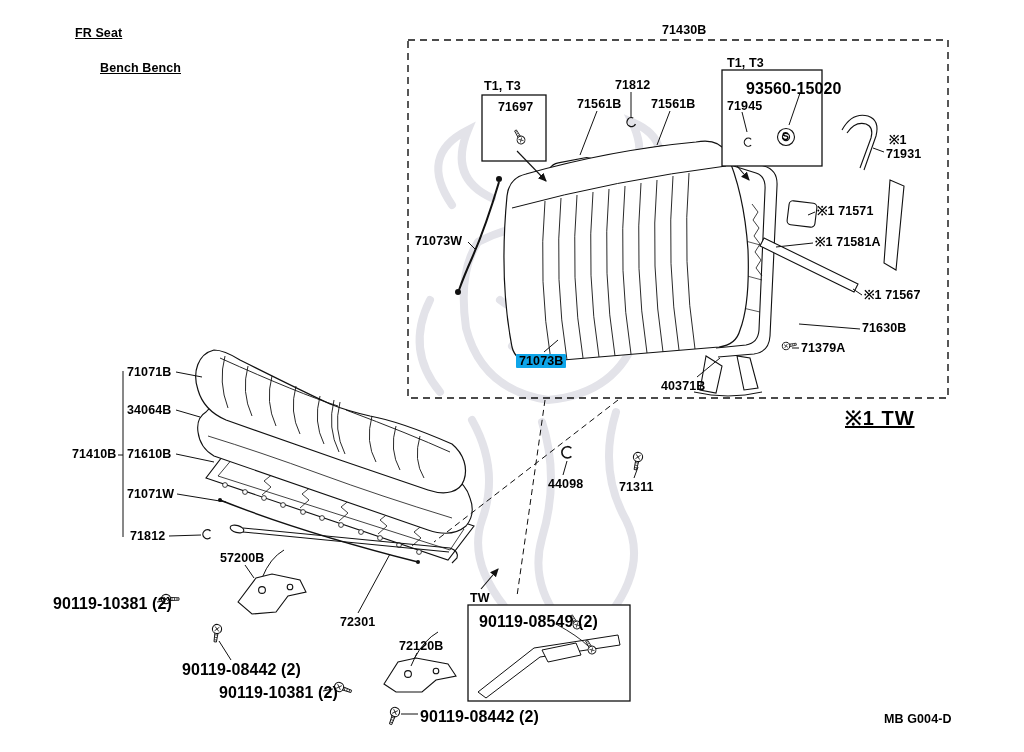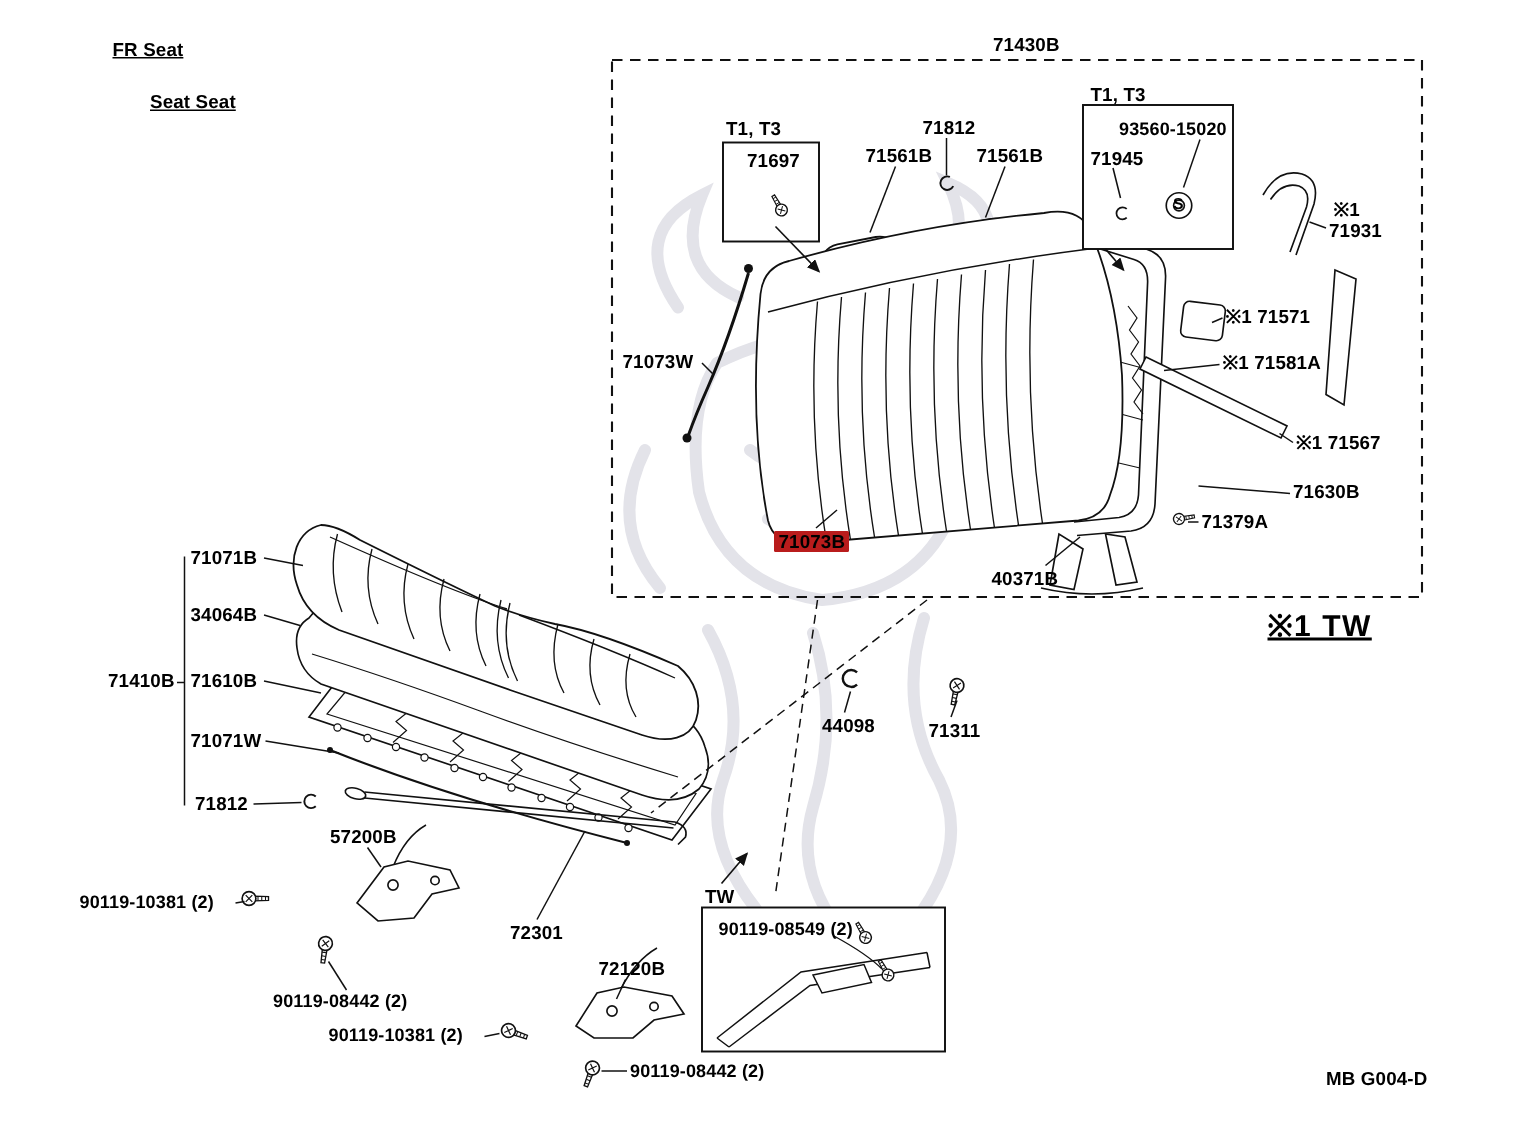--- a/index.html
+++ b/index.html
@@ -1,22 +1,22 @@
 <!DOCTYPE html>
 <html><head>
 <meta charset="utf-8">
 <style>
   html,body{margin:0;padding:0}
   body{width:1024px;height:752px;position:relative;background:#ffffff;font-family:"Liberation Sans",sans-serif;overflow:hidden}
   #canvas{position:absolute;left:0;top:0;width:944px;height:752px}
   svg.art{position:absolute;left:0;top:0;display:block}
   .lbl{position:absolute;font-size:12.5px;font-weight:bold;color:#000;white-space:nowrap;line-height:1.15;letter-spacing:.1px}
-  .small{font-size:12px}
+  .small{font-size:16px}
   .u{text-decoration:underline}
-  .hl{background:#b91c1c;padding:0 3px;border-radius:1px}
+  .hl{background:#0ea5e9;padding:0 3px;border-radius:1px}
   .note{font-size:20px;text-decoration:underline;letter-spacing:1px}
   .smark{font-size:10.5px}
 </style>
 </head>
 <body>
 
 <div id="canvas">
 
 <svg class="art" width="1024" height="752" viewBox="0 0 1024 752">
   <defs>
@@ -240,21 +240,21 @@
     <path d="M481,589 L498,569" marker-end="url(#arr)"></path>
   </g>
 
   <g stroke="#111" stroke-width="1" fill="none" stroke-dasharray="6 4">
     <path d="M618,400 L434,542"></path>
     <path d="M545,400 L517,596"></path>
   </g>
 </svg>
 
 <div class="lbl u" style="left:75px;top:26px">FR Seat</div>
-<div class="lbl u" style="left:100px;top:61px">Seat Seat</div>
+<div class="lbl u" style="left:100px;top:61px">Bench Bench</div>
 <div class="lbl" style="left:662px;top:23px">71430B</div>
 
 <div class="lbl" style="left:484px;top:79px">T1, T3</div>
 <div class="lbl" style="left:498px;top:100px">71697</div>
 <div class="lbl" style="left:577px;top:97px">71561B</div>
 <div class="lbl" style="left:615px;top:78px">71812</div>
 <div class="lbl" style="left:651px;top:97px">71561B</div>
 
 <div class="lbl" style="left:727px;top:56px">T1, T3</div>
 <div class="lbl small" style="left:746px;top:80px">93560-15020</div>

